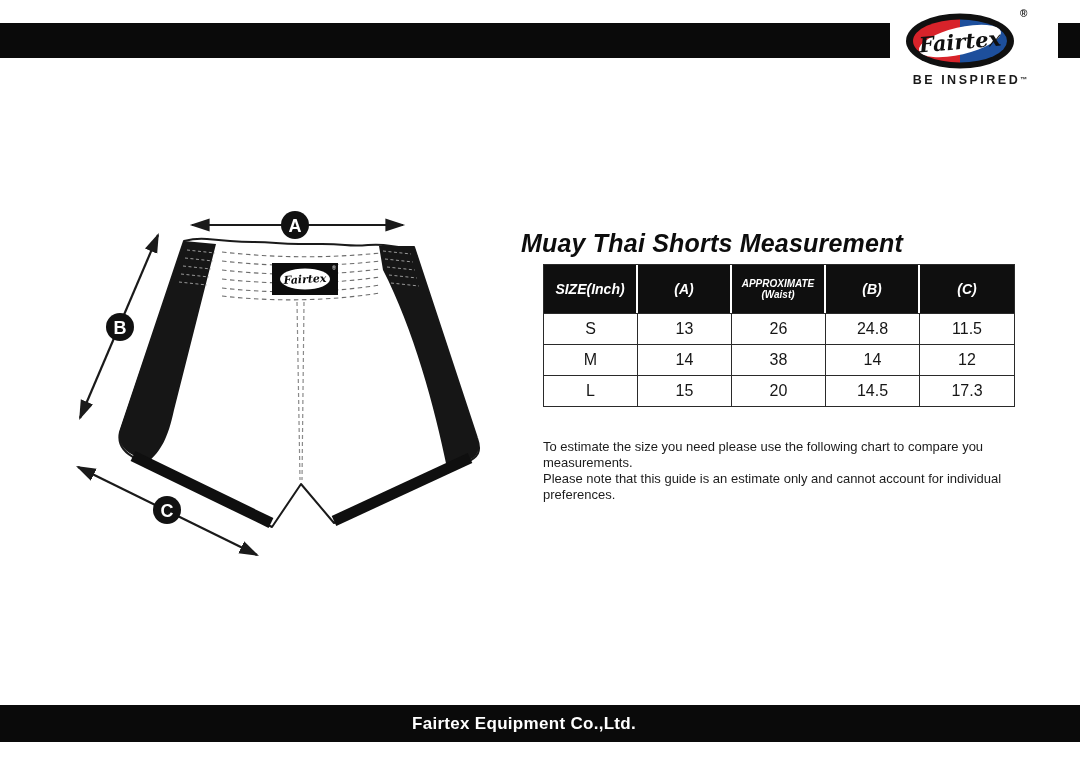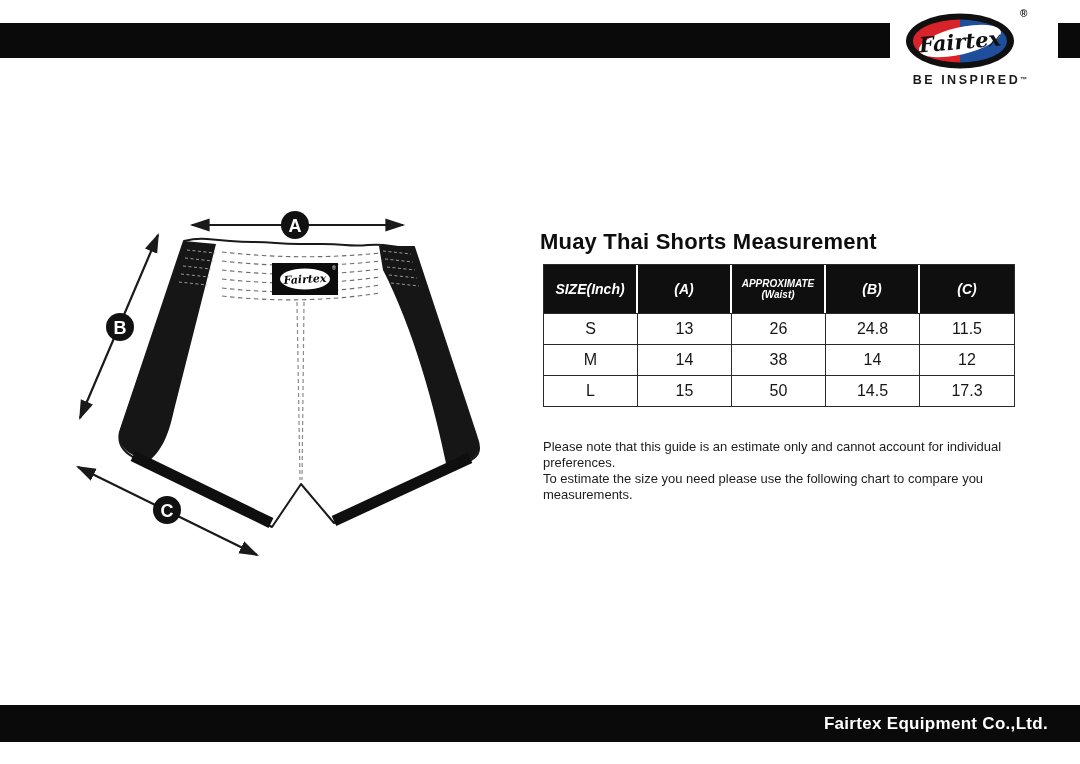--- a/index.html
+++ b/index.html
@@ -24,22 +24,22 @@
     font-size: 12.5px; font-weight: bold; letter-spacing: 2.5px; color: #1a1a1a;
     white-space: nowrap;
   }
   .tagline .tm { font-size: 7px; letter-spacing: 0; vertical-align: 2px; }
 
   
   .shorts-svg { position: absolute; left: 40px; top: 190px; }
 
   
   .panel-title {
-    position: absolute; left: 540px; top: 229px;
-    font-size: 22px; font-weight: bold; color: #0d0d0d; letter-spacing: 0.2px;
+    position: absolute; left: 521px; top: 229px;
+    font-size: 25px; font-weight: bold; color: #0d0d0d; letter-spacing: 0.2px; font-style: italic;
   }
   .size-table {
     position: absolute; left: 543px; top: 264px; width: 472px;
     border-collapse: separate; border-spacing: 0;
     border: 1.5px solid #2a2a2a;
     table-layout: fixed;
   }
   .size-table th {
     background: #0f0f0f; color: #fff; height: 48px;
     font-style: italic; font-weight: bold; font-size: 14px;
@@ -54,21 +54,21 @@
   }
   .size-table td:last-child { border-right: none; }
   .note {
     position: absolute; left: 543px; top: 439px; width: 480px;
     font-size: 13px; line-height: 16px; color: #1c1c1c;
   }
 
   
   .bottom-bar {
     position: absolute; left: 0; top: 705px; width: 1080px; height: 37px;
-    background: #0a0a0a; display: flex; align-items: center; justify-content: flex-end;
+    background: #0a0a0a; display: flex; align-items: center; justify-content: center;
     padding-right: 32px;
   }
   .bottom-bar .company { color: #fff; font-size: 17px; font-weight: 600; letter-spacing: 0.3px; }
 </style>
 </head>
 <body>
 
 <div class="top-bar"></div>
 
 <div class="logo-box">
@@ -189,27 +189,27 @@
     <tr>
       <td>M</td>
       <td>14</td>
       <td>38</td>
       <td>14</td>
       <td>12</td>
     </tr>
     <tr>
       <td>L</td>
       <td>15</td>
-      <td>50</td>
+      <td>20</td>
       <td>14.5</td>
       <td>17.3</td>
     </tr>
   </tbody>
 </table>
 
 <div class="note">
+  <div>To estimate the size you need please use the following chart to compare you measurements.</div>
   <div>Please note that this guide is an estimate only and cannot account for individual preferences.</div>
-  <div>To estimate the size you need please use the following chart to compare you measurements.</div>
 </div>
 
 <div class="bottom-bar">
   <span class="company">Fairtex Equipment Co.,Ltd.</span>
 </div>
 
 </body></html>

